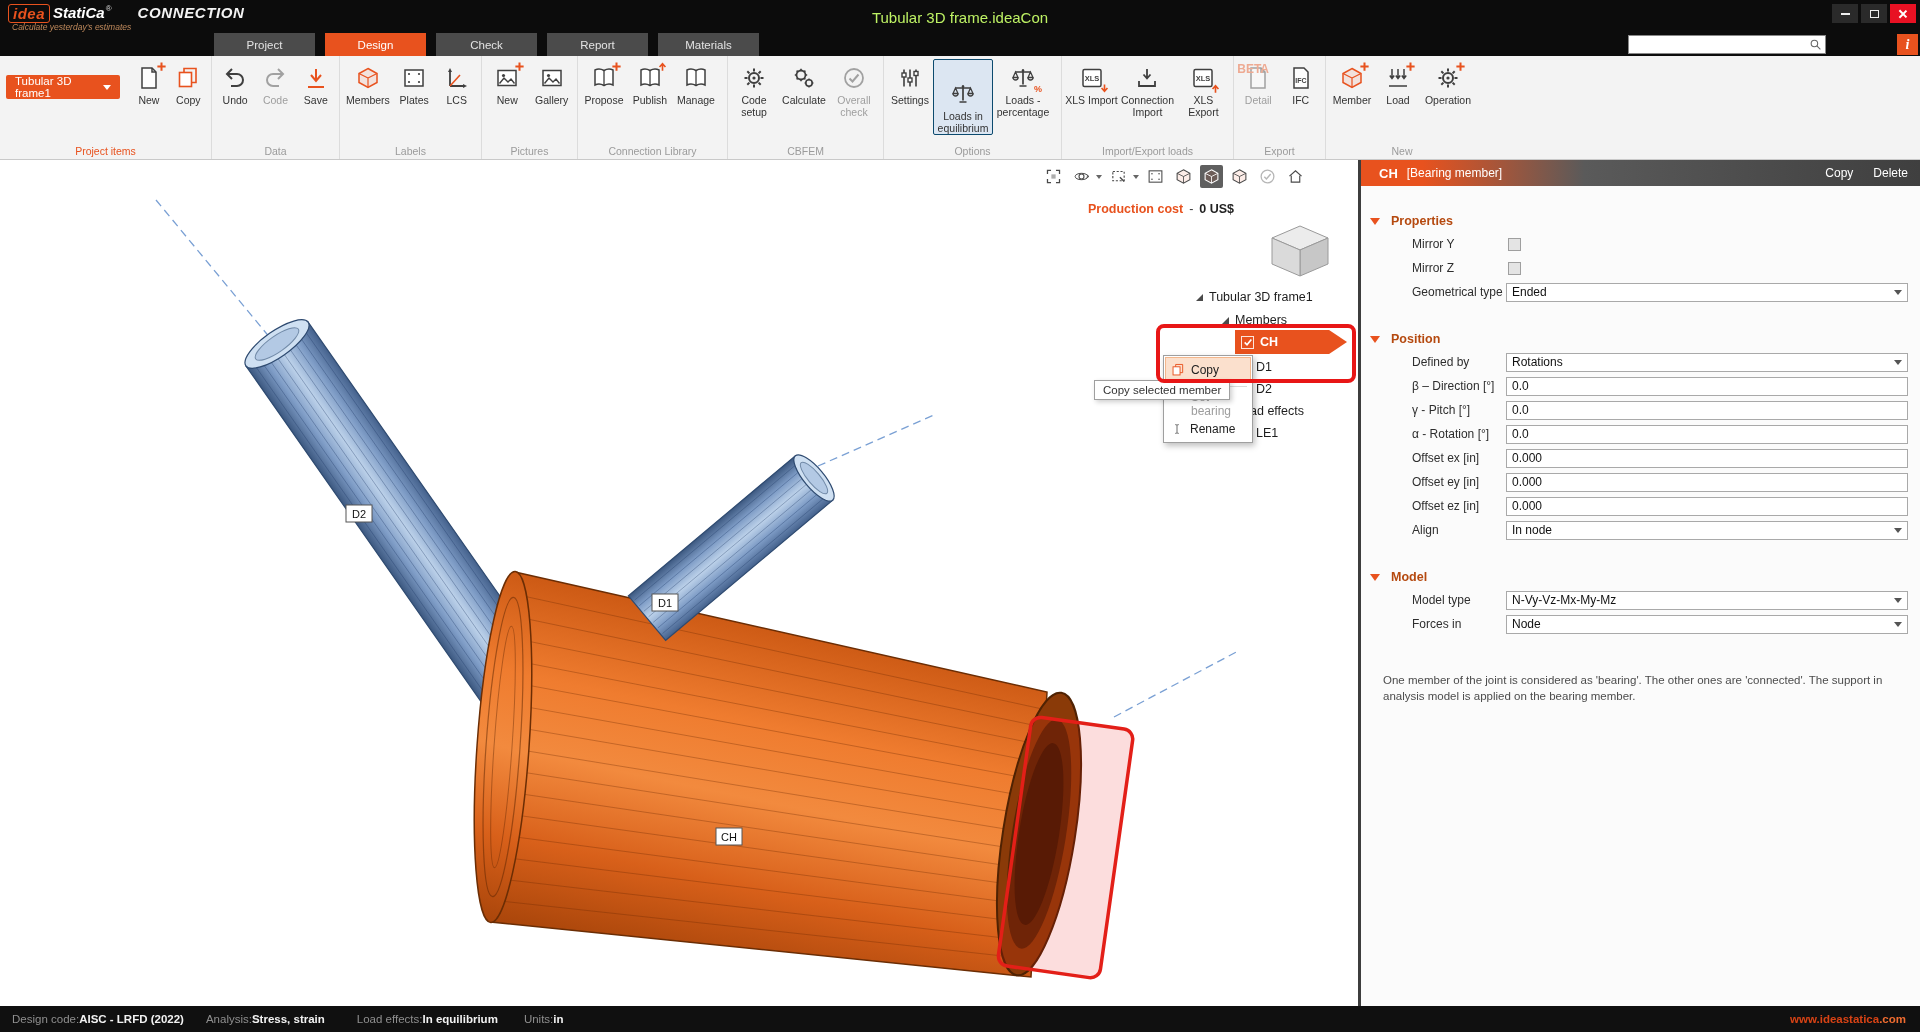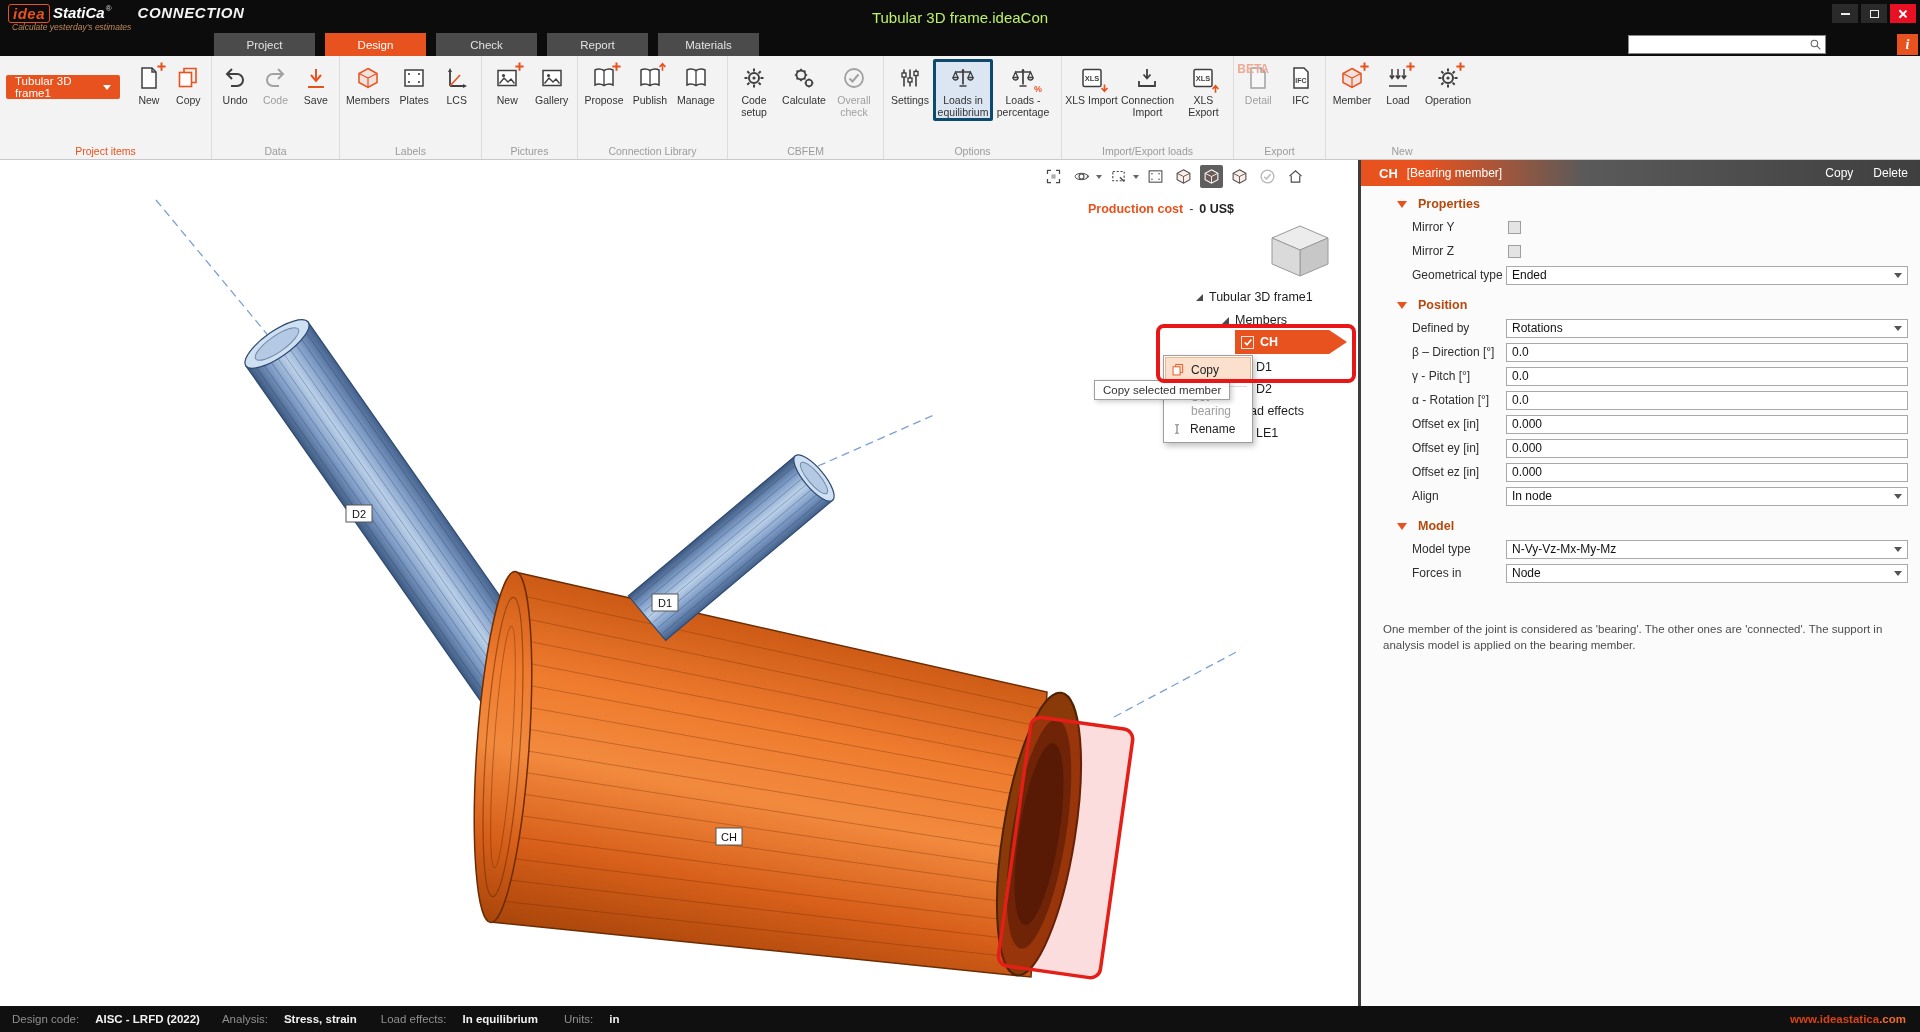--- a/index.html
+++ b/index.html
@@ -40,21 +40,21 @@
 .glabel{position:absolute;bottom:2px;left:0;right:0;text-align:center;font-size:10.5px;color:#9b9b9b;white-space:nowrap}
 .glabel.accent{color:#e8521e}
 .rbtn{width:46px;display:flex;flex-direction:column;align-items:center;padding-top:6px;cursor:default}
 .rbtn.w54{width:54px}.rbtn.w60{width:60px}
 .rlbl{margin-top:3px;font-size:10.5px;color:#333;text-align:center;line-height:1.15}
 .ric{position:relative;width:26px;height:26px;color:#3f3f3f}
 .ric .ic{width:24px;height:24px;display:block;margin:1px auto}
 .badge{position:absolute;top:-4px;right:-5px;width:11px;height:11px;color:#e8521e}
 .badge.bl{top:auto;bottom:-3px;right:-5px}
 .oc{color:#e8521e}
-.rbtn.pressed{background:#dce6f2;border:3px solid #0c4a6e;border-radius:2px;padding-top:3px}
+.rbtn.pressed{background:#dce6f2;border:1px solid #0c4a6e;border-radius:2px;padding-top:21px}
 .rbtn.disabled{opacity:.45}
 #projsel{height:24px;background:#e8521e;color:#fff;font-size:11.5px;display:flex;align-items:center;gap:9px;padding:0 9px;border-radius:2px;margin:16px 9px 0 3px;cursor:default}
 .wcaret{width:0;height:0;border-left:4px solid transparent;border-right:4px solid transparent;border-top:5px solid #fff}
 .beta{position:absolute;top:-3px;left:-8px;font-size:12px;color:#e8521e;font-weight:bold}
 .pctb{position:absolute;bottom:-3px;right:-6px;font-size:9px;color:#e8521e;font-weight:bold}
 
 
 #main{flex:1;display:flex;min-height:0}
 #viewport{position:relative;width:1358px;background:#fff;overflow:hidden;flex:none}
 #scene{position:absolute;left:0;top:0;z-index:1}
@@ -84,41 +84,41 @@
 #tooltip{position:absolute;left:1094px;top:220px;background:#fff;border:1px solid #9f9f9f;box-shadow:2px 2px 5px rgba(0,0,0,.2);font-size:11.5px;color:#333;padding:3px 8px;z-index:35;white-space:nowrap}
 #redbox{position:absolute;left:1156px;top:164px;width:200px;height:59px;border:4px solid #e81616;border-radius:8px;z-index:40;pointer-events:none}
 
 
 #panel{width:562px;border-left:3px solid #3d3d3d;background:#fbfbfb;display:flex;flex-direction:column;flex:none}
 #phead{height:26px;background:linear-gradient(90deg,#e8521e,#e8521e 11%,#5a5a5a 40%,#3f3f3f);display:flex;align-items:center;color:#fff;flex:none}
 .ph-member{font-weight:bold;font-size:13px;margin-left:18px}
 .ph-role{font-size:12px;margin-left:9px}
 .ph-actions{margin-left:auto;display:flex;gap:20px;margin-right:12px;font-size:12px}
 .ph-actions span{cursor:default}
-.psec{display:flex;align-items:center;gap:11px;height:22px;padding-left:36px;margin-top:7px}
+.psec{display:flex;align-items:center;gap:11px;height:22px;padding-left:9px;margin-top:24px}
 .tri-sec{width:0;height:0;border-left:5px solid transparent;border-right:5px solid transparent;border-top:7px solid #e8521e}
 .psec-title{font-weight:bold;font-size:12.5px;color:#b5490f}
 .prow{display:flex;align-items:center;height:24px;padding-left:51px;padding-right:12px}
 .plbl{width:94px;font-size:12px;color:#2e2e2e;flex:none;white-space:nowrap}
 .pfield{flex:1;height:19px;background:#fff;border:1px solid #a9a9a9;display:flex;align-items:center;font-size:12px;color:#111;padding:0 18px 0 5px;position:relative;white-space:nowrap;overflow:hidden}
 .pfield.noc{padding-right:5px}
 .pfield .dcaret{position:absolute;right:5px}
 .dcaret{width:0;height:0;border-left:4px solid transparent;border-right:4px solid transparent;border-top:5px solid #555}
 .pcheck{width:13px;height:13px;border:1px solid #9f9f9f;background:#e4e4e4;margin-left:2px;flex:none}
 .sqbtn{width:21px;height:21px;margin-left:3px;display:flex;align-items:center;justify-content:center;border:1px solid #8a8a8a;background:#6e6e6e;color:#fff;flex:none;padding:0}
 .sqbtn svg{width:13px;height:13px}
 .sqbtn.add{background:#fff;color:#e8521e}
 .pnote{margin:36px 20px 0 22px;font-size:11.5px;color:#4c4c4c;line-height:1.4;max-width:510px}
 
 
 #statusbar{height:26px;background:#101010;display:flex;align-items:center;font-size:11.5px;flex:none}
-.sb-pair{display:flex;gap:16px;align-items:center}
+.sb-pair{display:flex;gap:0;align-items:center}
 .sb-label{color:#8f8f8f}
 .sb-value{color:#f2f2f2;font-weight:bold}
-.m1{margin-left:12px}.m2{margin-left:22px}.m3{margin-left:24px}.m4{margin-left:26px}
+.m1{margin-left:12px}.m2{margin-left:22px}.m3{margin-left:32px}.m4{margin-left:26px}
 .sb-site{margin-left:auto;margin-right:14px;font-weight:bold}
 .sb-www{color:#d84315}
 .sb-tld{color:#ef6c30}
 </style>
 </head>
 <body>
 
 <svg width="0" height="0" style="position:absolute" aria-hidden="true">
 <defs>
 <symbol id="s-doc" viewBox="0 0 24 24">

